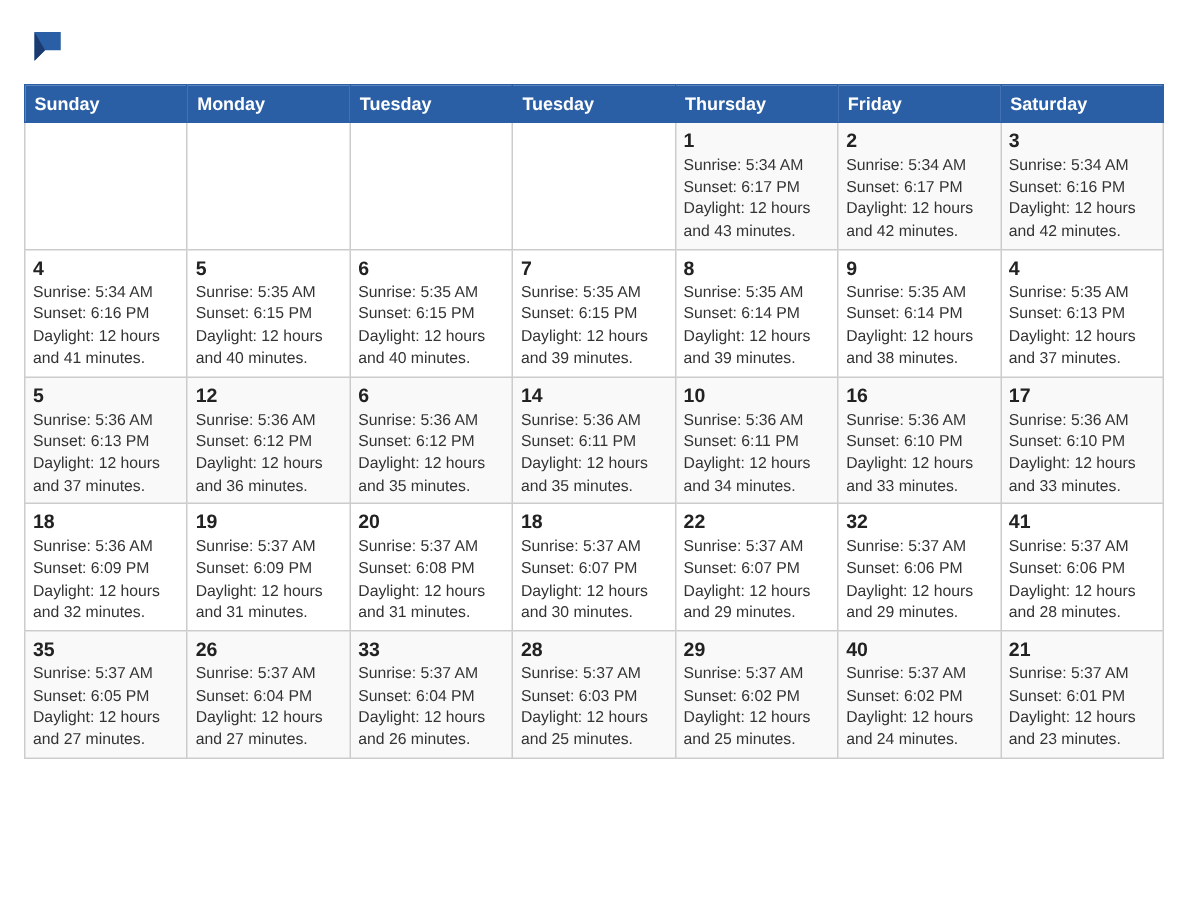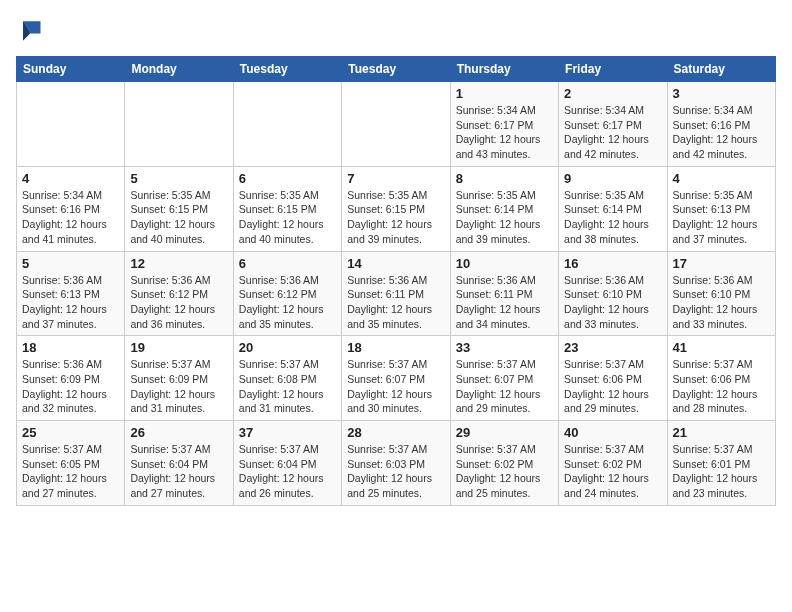--- a/index.html
+++ b/index.html
@@ -282,58 +282,58 @@
 and 31 minutes.</div>
         </td>
         <td>
           <span class="day-number">18</span>
           <div class="day-info" style="white-space: pre-line;">Sunrise: 5:37 AM
 Sunset: 6:07 PM
 Daylight: 12 hours
 and 30 minutes.</div>
         </td>
         <td>
+          <span class="day-number">22</span>
+          <div class="day-info" style="white-space: pre-line;">Sunrise: 5:37 AM
+Sunset: 6:07 PM
+Daylight: 12 hours
+and 29 minutes.</div>
+        </td>
+        <td>
+          <span class="day-number">32</span>
+          <div class="day-info" style="white-space: pre-line;">Sunrise: 5:37 AM
+Sunset: 6:06 PM
+Daylight: 12 hours
+and 29 minutes.</div>
+        </td>
+        <td>
+          <span class="day-number">41</span>
+          <div class="day-info" style="white-space: pre-line;">Sunrise: 5:37 AM
+Sunset: 6:06 PM
+Daylight: 12 hours
+and 28 minutes.</div>
+        </td>
+      </tr>
+      <tr class="week-row-5">
+        <td>
+          <span class="day-number">35</span>
+          <div class="day-info" style="white-space: pre-line;">Sunrise: 5:37 AM
+Sunset: 6:05 PM
+Daylight: 12 hours
+and 27 minutes.</div>
+        </td>
+        <td>
+          <span class="day-number">26</span>
+          <div class="day-info" style="white-space: pre-line;">Sunrise: 5:37 AM
+Sunset: 6:04 PM
+Daylight: 12 hours
+and 27 minutes.</div>
+        </td>
+        <td>
           <span class="day-number">33</span>
-          <div class="day-info" style="white-space: pre-line;">Sunrise: 5:37 AM
-Sunset: 6:07 PM
-Daylight: 12 hours
-and 29 minutes.</div>
-        </td>
-        <td>
-          <span class="day-number">23</span>
-          <div class="day-info" style="white-space: pre-line;">Sunrise: 5:37 AM
-Sunset: 6:06 PM
-Daylight: 12 hours
-and 29 minutes.</div>
-        </td>
-        <td>
-          <span class="day-number">41</span>
-          <div class="day-info" style="white-space: pre-line;">Sunrise: 5:37 AM
-Sunset: 6:06 PM
-Daylight: 12 hours
-and 28 minutes.</div>
-        </td>
-      </tr>
-      <tr class="week-row-5">
-        <td>
-          <span class="day-number">25</span>
-          <div class="day-info" style="white-space: pre-line;">Sunrise: 5:37 AM
-Sunset: 6:05 PM
-Daylight: 12 hours
-and 27 minutes.</div>
-        </td>
-        <td>
-          <span class="day-number">26</span>
-          <div class="day-info" style="white-space: pre-line;">Sunrise: 5:37 AM
-Sunset: 6:04 PM
-Daylight: 12 hours
-and 27 minutes.</div>
-        </td>
-        <td>
-          <span class="day-number">37</span>
           <div class="day-info" style="white-space: pre-line;">Sunrise: 5:37 AM
 Sunset: 6:04 PM
 Daylight: 12 hours
 and 26 minutes.</div>
         </td>
         <td>
           <span class="day-number">28</span>
           <div class="day-info" style="white-space: pre-line;">Sunrise: 5:37 AM
 Sunset: 6:03 PM
 Daylight: 12 hours

